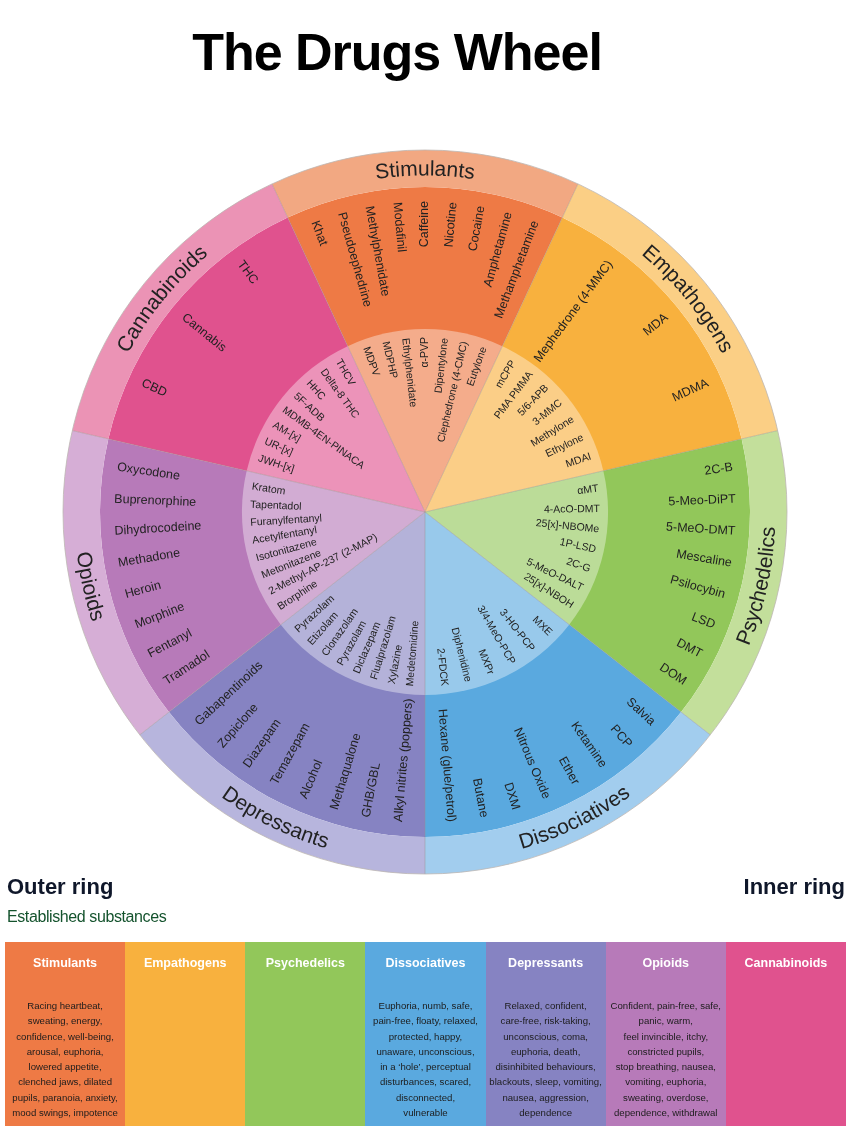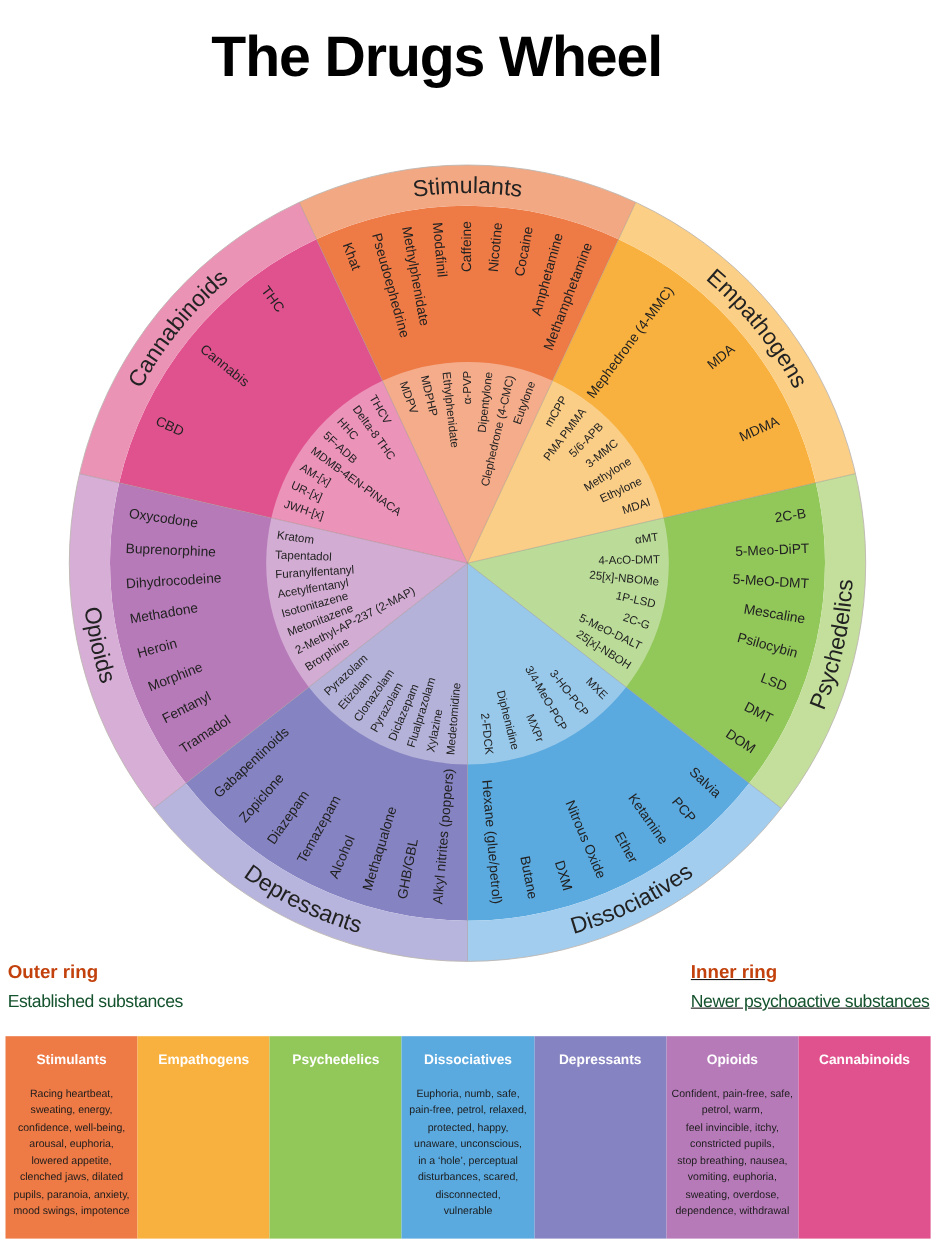--- a/index.html
+++ b/index.html
@@ -1,28 +1,28 @@
 <!DOCTYPE html>
 <html><head>
 <meta charset="utf-8">
 <style>
   html, body { margin: 0; padding: 0; background: #ffffff; }
   body { width: 850px; height: 1129px; position: relative; overflow: hidden; font-family: "Liberation Sans", sans-serif; color: #1a1a1a; }
   .title { position: absolute; left: 0; top: 22px; width: 794px; text-align: center; font-family: "Liberation Sans", sans-serif; font-weight: 700; font-size: 52px; letter-spacing: -1px; color: #000; }
   #wheel { position: absolute; left: 0; top: 0; width: 850px; height: 880px; }
   #wheel text { font-family: "Liberation Sans", sans-serif; fill: #222; }
   .ring-label-block { position: absolute; top: 874px; }
-  .ring-label-block .head { font-weight: 700; font-size: 17px; color: #c2410c; }
+  .ring-label-block .head { font-weight: 700; font-size: 22px; color: #0f172a; }
   .ring-label-block .sub { font-size: 16px; color: #14532d; margin-top: 8px; letter-spacing: -0.4px; }
   .outer-block { left: 7px; }
-  .inner-block { right: 5px; text-align: left; text-decoration: underline; }
+  .inner-block { right: 5px; text-align: center; }
   .legend { position: absolute; left: 5px; top: 942px; width: 841px; height: 184px; display: flex; }
   .legend-col { flex: 1 1 0; height: 100%; text-align: center; box-sizing: border-box; padding: 0 3px; }
   .legend-col .lt { font-weight: 700; font-size: 12.5px; color: #fff; margin-top: 14px; }
-  .legend-col .ld { font-size: 9.6px; line-height: 15.3px; color: #1c1c1c; margin-top: 17px; white-space: pre-line; }
+  .legend-col .ld { font-size: 9.6px; line-height: 15.3px; color: #1c1c1c; margin-top: 28px; white-space: pre-line; }
 </style>
 </head>
 <body>
 
 <div class="title">The Drugs Wheel</div>
 
 <svg id="wheel" xmlns="http://www.w3.org/2000/svg" width="850" height="880" viewBox="0 0 850 880">
   <defs id="wheel-defs">
       <linearGradient id="grad-0" gradientUnits="userSpaceOnUse" x1="302.60975139989347" y1="249.5332648741861" x2="547.3902486001066" y2="249.53326487418616">
         <stop offset="0" stop-color="#ee7a45"></stop>
@@ -203,21 +203,20 @@
       <text x="337.93095419030215" y="360.19755844589076" font-size="10.5" text-anchor="start" dominant-baseline="middle" transform="rotate(420.16279069767444 337.93095419030215 360.19755844589076)">THCV</text>
     </g>
 </svg>
 
 <div class="ring-label-block outer-block">
   <div class="head">Outer ring</div>
   <div class="sub">Established substances</div>
 </div>
 <div class="ring-label-block inner-block">
   <div class="head">Inner ring</div>
-  <div class="sub">Newer psychoactive substances</div>
 </div>
 
 <div class="legend">
   <div class="legend-col" style="background: rgb(238, 122, 69);">
     <div class="lt">Stimulants</div>
     <div class="ld">Racing heartbeat,
 sweating, energy,
 confidence, well-being,
 arousal, euphoria,
 lowered appetite,
@@ -227,35 +226,43 @@
   </div>
   <div class="legend-col" style="background: rgb(248, 177, 62);">
     <div class="lt">Empathogens</div>
   </div>
   <div class="legend-col" style="background: rgb(146, 199, 90);">
     <div class="lt">Psychedelics</div>
   </div>
   <div class="legend-col" style="background: rgb(90, 169, 223);">
     <div class="lt">Dissociatives</div>
     <div class="ld">Euphoria, numb, safe,
-pain-free, petrol, relaxed,
+pain-free, floaty, relaxed,
 protected, happy,
 unaware, unconscious,
 in a ‘hole’, perceptual
 disturbances, scared,
 disconnected,
 vulnerable</div>
   </div>
   <div class="legend-col" style="background: rgb(134, 131, 194);">
     <div class="lt">Depressants</div>
+    <div class="ld">Relaxed, confident,
+care-free, risk-taking,
+unconscious, coma,
+euphoria, death,
+disinhibited behaviours,
+blackouts, sleep, vomiting,
+nausea, aggression,
+dependence</div>
   </div>
   <div class="legend-col" style="background: rgb(183, 122, 185);">
     <div class="lt">Opioids</div>
     <div class="ld">Confident, pain-free, safe,
-petrol, warm,
+panic, warm,
 feel invincible, itchy,
 constricted pupils,
 stop breathing, nausea,
 vomiting, euphoria,
 sweating, overdose,
 dependence, withdrawal</div>
   </div>
   <div class="legend-col" style="background: rgb(224, 82, 142);">
     <div class="lt">Cannabinoids</div>
   </div>

